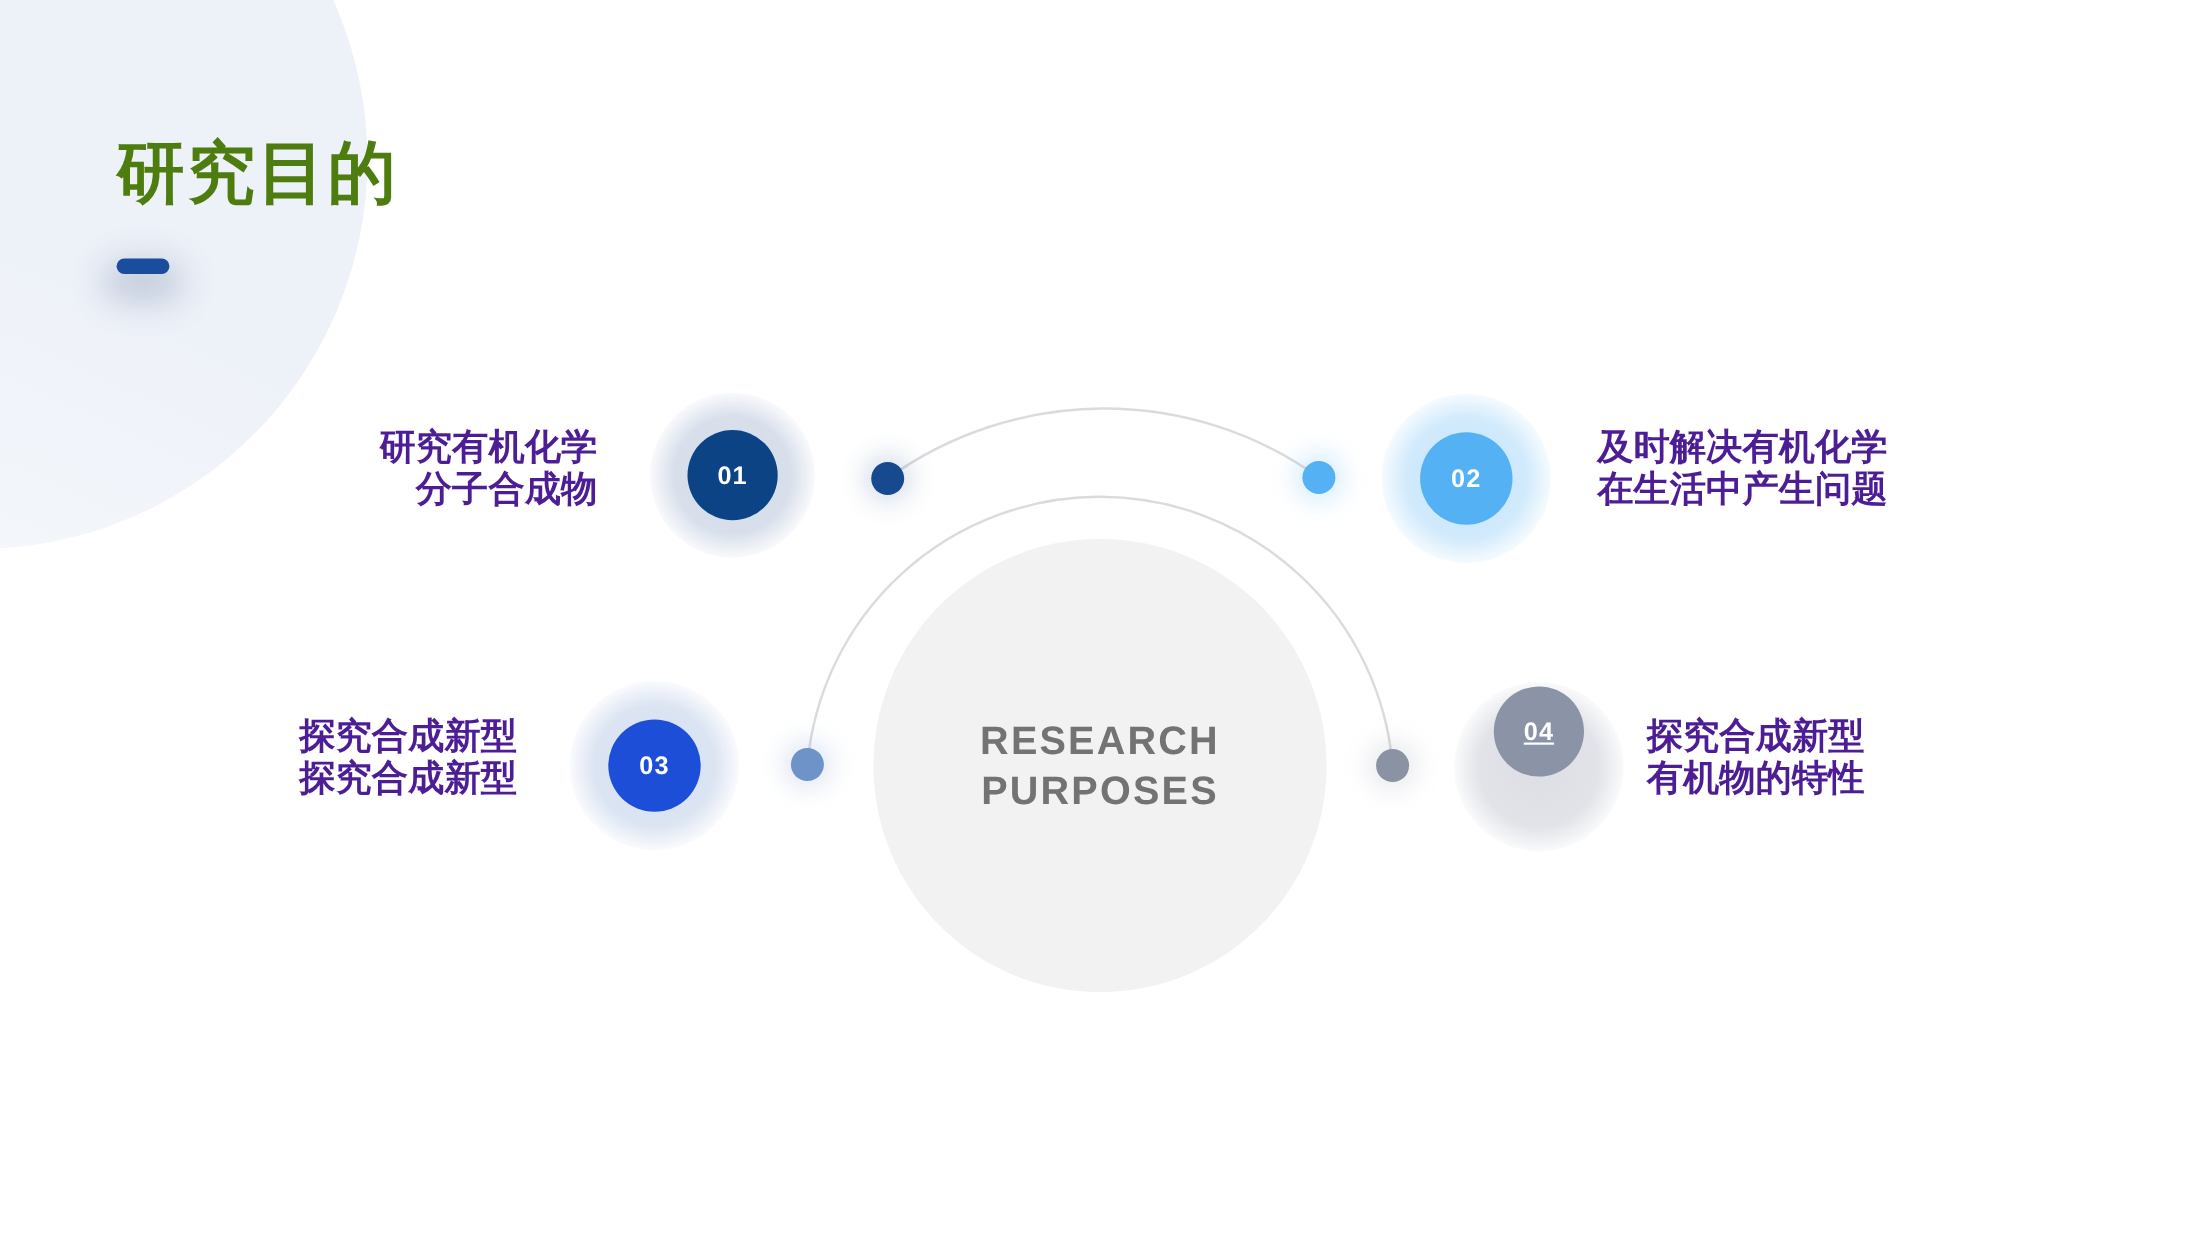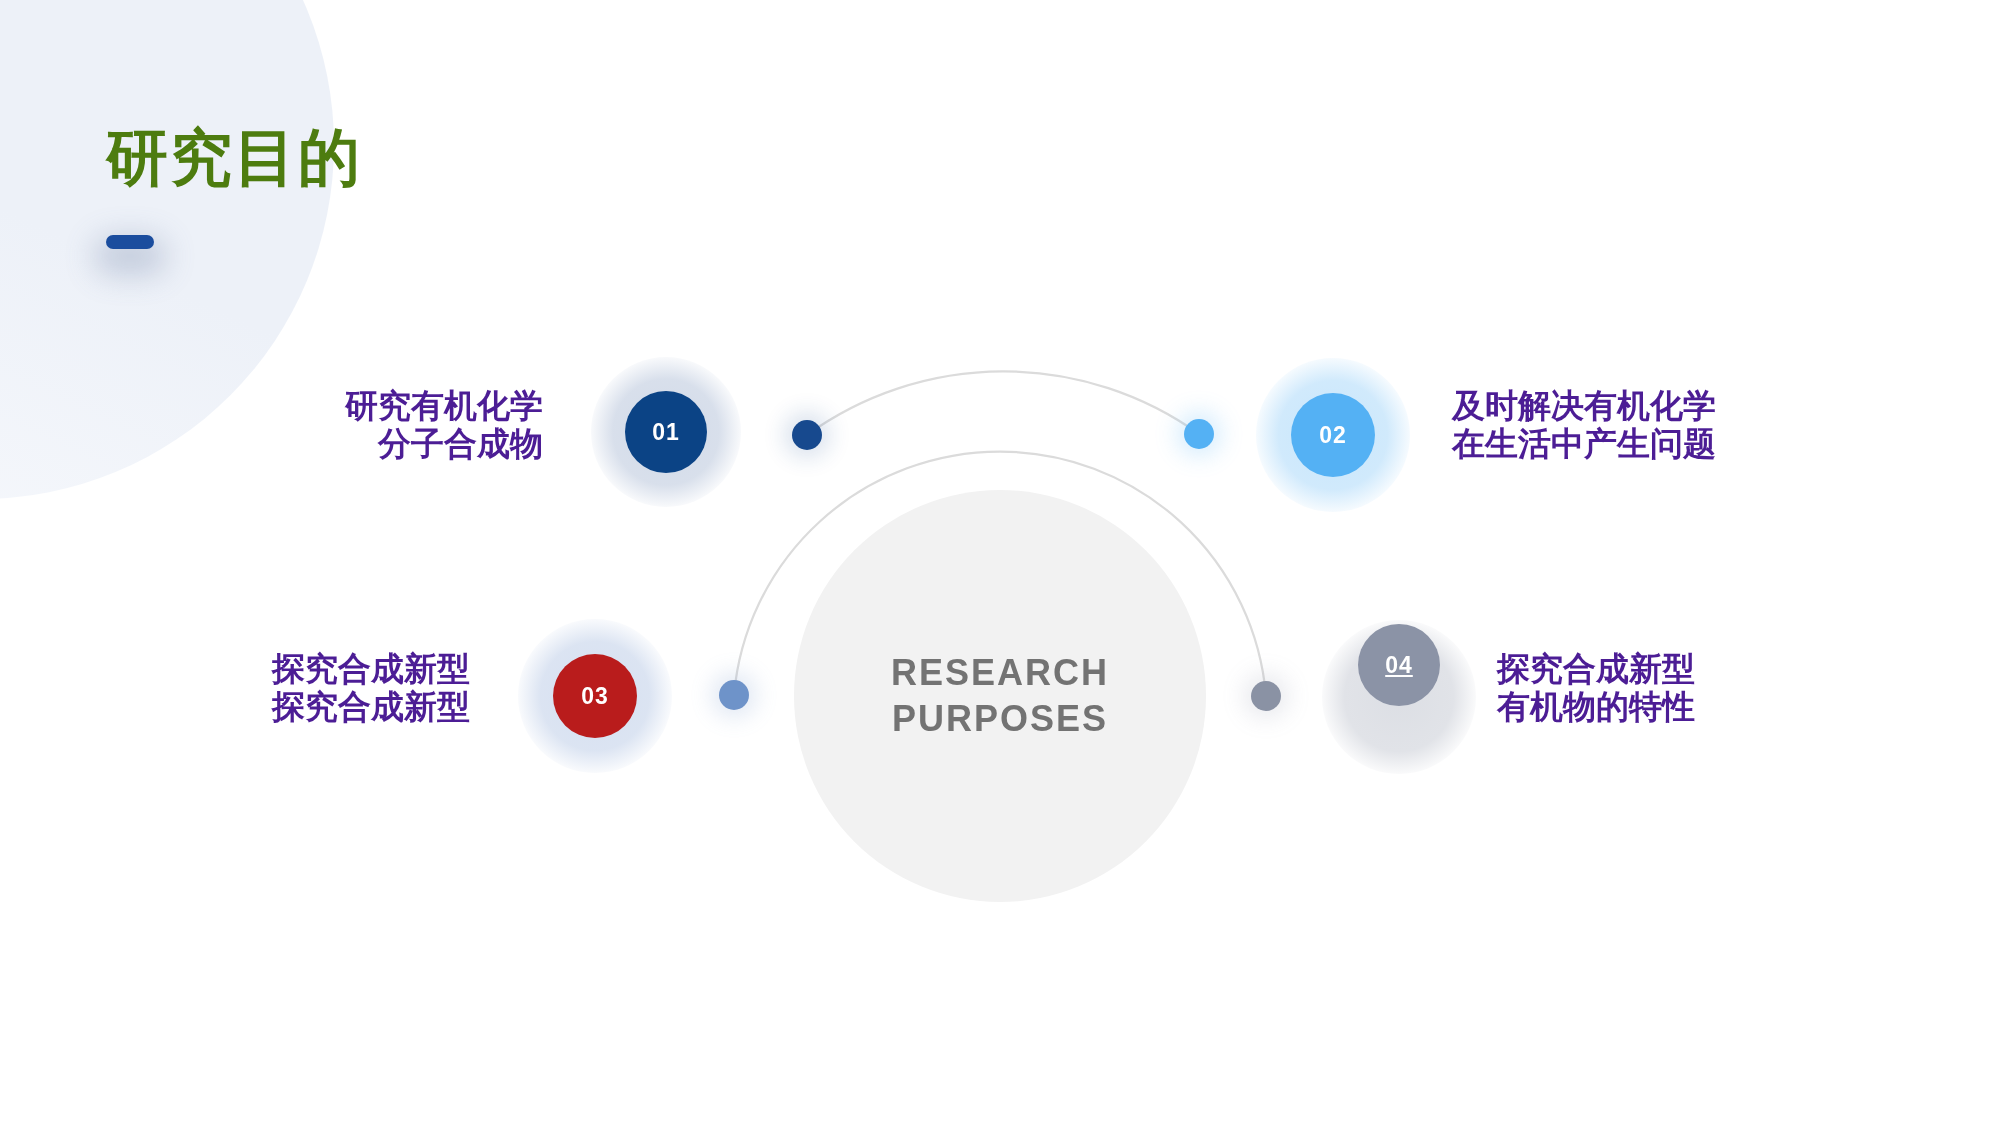--- a/index.html
+++ b/index.html
@@ -39,21 +39,21 @@
   .h3{left:518px;top:619px;width:154px;height:154px;
       background:radial-gradient(circle,rgba(118,151,206,0.30) 0%,rgba(118,151,206,0.26) 50%,rgba(118,151,206,0) 75%);}
   .h4{left:1322px;top:620px;width:154px;height:154px;
       background:radial-gradient(circle,rgba(139,147,166,0.30) 0%,rgba(139,147,166,0.26) 50%,rgba(139,147,166,0) 75%);}
   .badge{
     position:absolute;border-radius:50%;display:flex;align-items:center;justify-content:center;
     font-weight:bold;color:#fff;font-size:23px;letter-spacing:1px;
   }
   .b1{left:625px;top:391px;width:82px;height:82px;background:#0b4385;}
   .b2{left:1291px;top:393px;width:84px;height:84px;background:#54b1f4;}
-  .b3{left:553px;top:654px;width:84px;height:84px;background:#b91c1c;}
+  .b3{left:553px;top:654px;width:84px;height:84px;background:#1d4ed8;}
   .b4{left:1358px;top:624px;width:82px;height:82px;background:#8b93a6;text-decoration:underline;}
   
   .dot{position:absolute;width:30px;height:30px;border-radius:50%;}
   .d1{left:792px;top:420px;background:#17498e;box-shadow:0 0 22px 8px rgba(23,73,142,0.16);}
   .d2{left:1184px;top:419px;background:#54b1f4;box-shadow:0 0 22px 8px rgba(84,177,244,0.22);}
   .d3{left:719px;top:680px;background:#6e93c9;box-shadow:0 0 22px 8px rgba(110,147,201,0.20);}
   .d4{left:1251px;top:681px;background:#8a92a4;box-shadow:0 0 22px 8px rgba(138,146,164,0.18);}
   
   .cn{position:absolute;font-size:33px;line-height:38px;font-weight:bold;color:#4c1d95;white-space:nowrap;}
   .t1{right:1457px;top:387px;text-align:right;}

